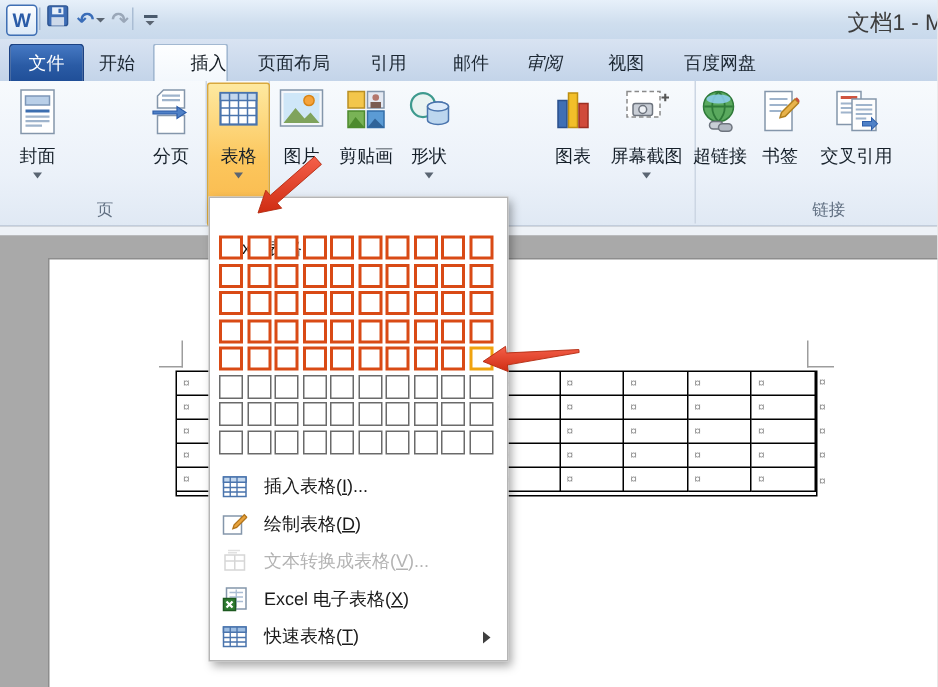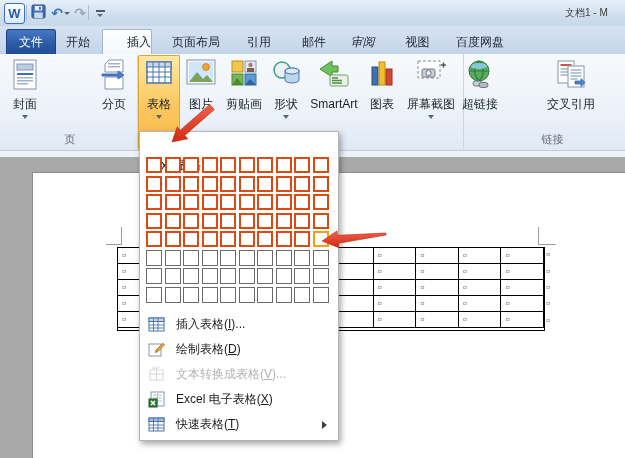--- a/index.html
+++ b/index.html
@@ -12,21 +12,21 @@
   .app-logo{position:absolute;left:4px;top:3px;width:19px;height:19px;border:1px solid #3f6fb4;
     border-radius:3px;background:linear-gradient(#fdfeff,#dce9f7);color:#2a5doa;
     color:#2b5ca8;font-weight:bold;font-size:13px;text-align:center;line-height:19px;}
   .qat-sep{position:absolute;top:5px;width:1px;height:15px;background:#aabdd4;}
   .qat-btn{position:absolute;top:4px;width:18px;height:18px;display:flex;align-items:center;justify-content:center;}
   .glyph-undo{color:#3a6db8;font-size:14px;font-weight:bold;}
   .glyph-redo{color:#9aa7b8;font-size:14px;font-weight:bold;}
   .mini-caret{width:0;height:0;border-top:3px solid #5a6572;border-left:3px solid transparent;border-right:3px solid transparent;}
   .qat-custom{display:flex;flex-direction:column;align-items:center;}
   .qat-custom .bar{width:9px;height:2px;background:#4a5a6d;margin-bottom:2px;}
-  .win-title{position:absolute;left:565px;top:6px;width:60px;font-size:10px;color:#3c3c3c;
+  .win-title{position:absolute;left:565px;top:6px;width:60px;font-size:15px;color:#3c3c3c;
     white-space:nowrap;overflow:hidden;}
 
   
   .tabbar{position:absolute;left:0;top:26px;width:625px;height:28px;
     background:linear-gradient(#d8e3f2,#c3d4e9);}
   .tab{position:absolute;top:4px;height:24px;line-height:24px;text-align:center;
     font-size:12px;color:#1c2732;cursor:default;}
   .tab.file{top:3px;height:25px;line-height:25px;color:#fff;
     background:linear-gradient(#4679c4,#2a5ba5 55%,#1f4e97);
     border:1px solid #1c4283;border-bottom:none;border-radius:3px 3px 0 0;}
@@ -210,30 +210,20 @@
         <span class="bicon">
           <svg width="30" height="28" viewBox="0 0 30 28">
             <circle cx="11" cy="11" r="8" fill="#e9f3f1" stroke="#3e9a8e" stroke-width="1.5"></circle>
             <path d="M14 12 a7 3 0 0 1 14 0 v9 a7 3 0 0 1 -14 0 z" fill="#bcd6ee" stroke="#4a74ad"></path>
             <ellipse cx="21" cy="12" rx="7" ry="3" fill="#dceafa" stroke="#4a74ad"></ellipse>
           </svg>
         </span>
         <span class="blabel">形状</span>
         <span class="dd-caret"></span>
       </div>
-      <div class="rbtn" style="left:126px;width:58px;">
-        <span class="bicon">
-          <svg width="32" height="28" viewBox="0 0 32 28">
-            <path d="M2 10 l12 -8 v5 h6 v6 h-6 v5 z" fill="#6fbf5a" stroke="#3f8f2e"></path>
-            <rect x="12" y="16" width="18" height="11" rx="1.5" fill="#e9f1ea" stroke="#6aa35c"></rect>
-            <path d="M14 19 h6 M14 21.5 h10 M14 24 h10" stroke="#4f8f44" stroke-width="1.4"></path>
-          </svg>
-        </span>
-        <span class="blabel">SmartArt</span>
-      </div>
       <div class="rbtn" style="left:185px;width:36px;">
         <span class="bicon">
           <svg width="28" height="28" viewBox="0 0 28 28">
             <rect x="4" y="8" width="6" height="18" fill="#3f6fb5" stroke="#2a4f8c"></rect>
             <rect x="11" y="3" width="6" height="23" fill="#f2bf2a" stroke="#bd8f12"></rect>
             <rect x="18" y="10" width="6" height="16" fill="#d04a3a" stroke="#9c2f22"></rect>
           </svg>
         </span>
         <span class="blabel">图表</span>
       </div>
@@ -257,20 +247,31 @@
         <span class="bicon">
           <svg width="30" height="30" viewBox="0 0 30 30">
             <circle cx="14" cy="12" r="10" fill="#5aa95e" stroke="#2f7a39"></circle>
             <path d="M4.5 12 h19 M14 2 a14 14 0 0 1 0 20 M14 2 a14 14 0 0 0 0 20" stroke="#2f7a39" stroke-width="1.2" fill="none"></path>
             <ellipse cx="14" cy="7" rx="8" ry="3" fill="#8fd0f2" opacity="0.85"></ellipse>
             <rect x="8" y="22" width="9" height="5" rx="2.5" fill="#c9ced6" stroke="#6e747e"></rect>
             <rect x="14" y="23.5" width="9" height="5" rx="2.5" fill="#b3bac4" stroke="#6e747e"></rect>
           </svg>
         </span>
         <span class="blabel">超链接</span>
+      </div>
+      <div class="rbtn" style="left:50px;width:34px;">
+        <span class="bicon">
+          <svg width="26" height="30" viewBox="0 0 26 30">
+            <rect x="3" y="2" width="18" height="26" fill="#fff" stroke="#8496ab"></rect>
+            <path d="M6 7 h12 M6 11 h12 M6 15 h8" stroke="#9fb4cc" stroke-width="1.4"></path>
+            <path d="M14 16 l9 -9 l2.5 2.5 l-9 9 l-3.5 1 z" fill="#e8b24a" stroke="#b07f1e"></path>
+            <path d="M23 7 l2.5 2.5 l1.2 -1.2 l-2.5 -2.5 z" fill="#c94f3d"></path>
+          </svg>
+        </span>
+        <span class="blabel">书签</span>
       </div>
       <div class="rbtn" style="left:84px;width:68px;">
         <span class="bicon">
           <svg width="30" height="30" viewBox="0 0 30 30">
             <rect x="2" y="2" width="16" height="22" fill="#fff" stroke="#8496ab"></rect>
             <rect x="4.5" y="5" width="11" height="2" fill="#d0543f"></rect>
             <path d="M4.5 10 h11 M4.5 13 h11 M4.5 16 h8" stroke="#9fb4cc" stroke-width="1.3"></path>
             <rect x="12" y="7" width="16" height="21" fill="#fdfdfd" stroke="#8496ab"></rect>
             <path d="M14.5 11 h11 M14.5 14 h11 M14.5 17 h11 M14.5 20 h7" stroke="#9fb4cc" stroke-width="1.3"></path>
             <path d="M19 22 l6 0 l0 -2.5 l4 4 l-4 4 l0 -2.5 l-6 0 z" fill="#4f81c7" stroke="#2d5da9" stroke-width="0.7"></path>

